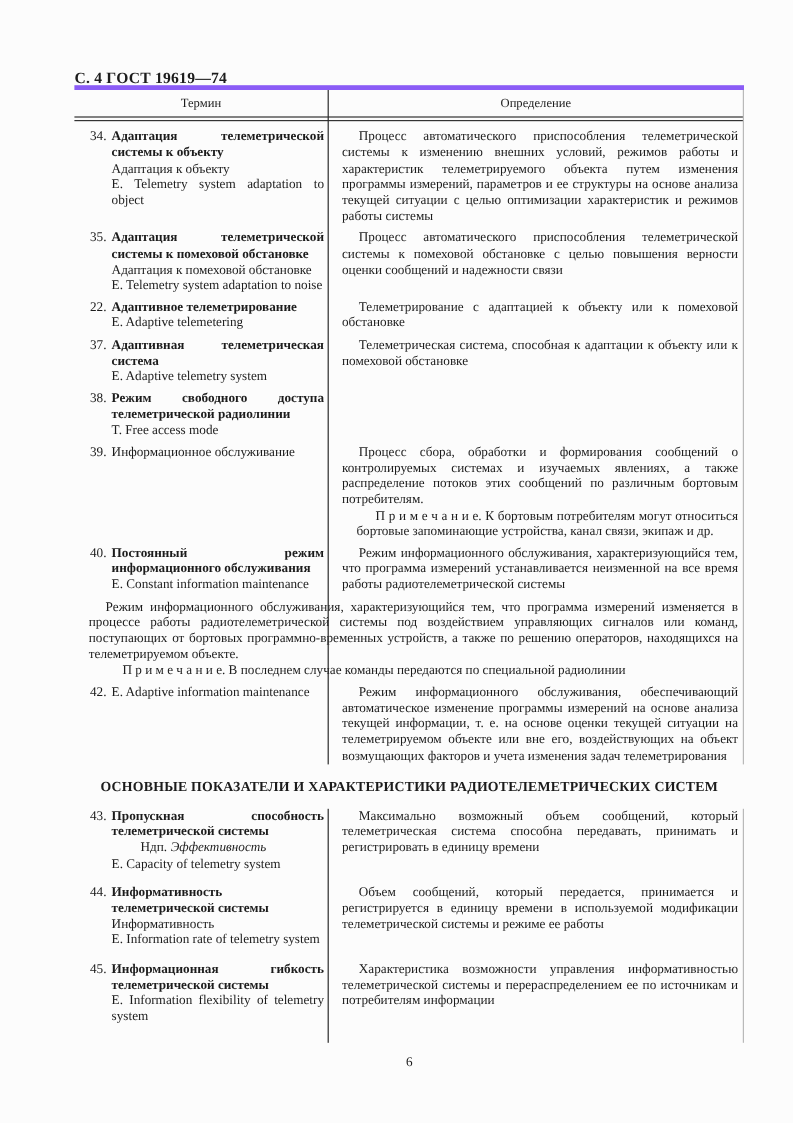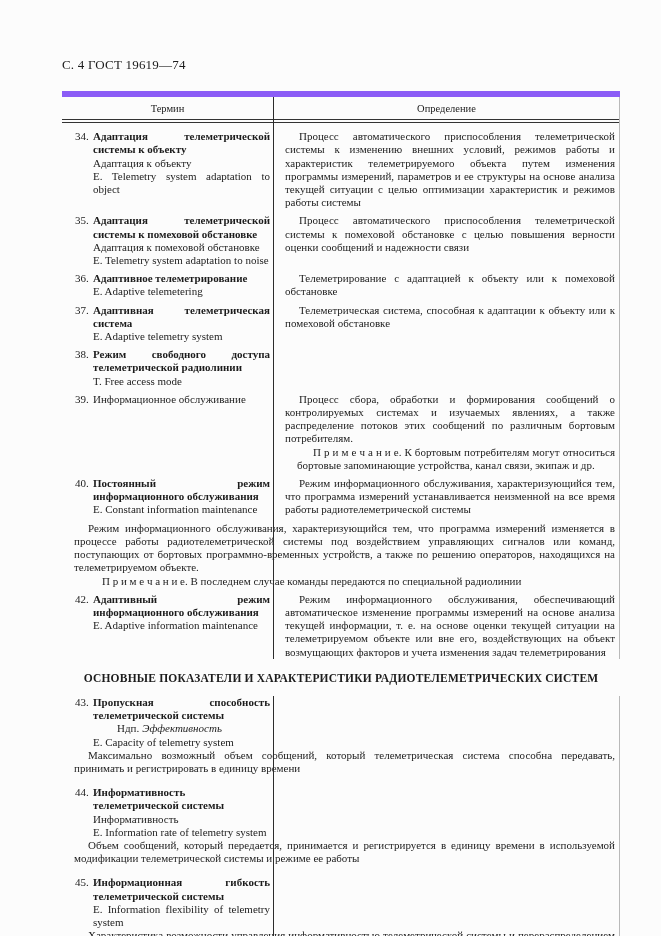--- a/index.html
+++ b/index.html
@@ -5,40 +5,40 @@
   html,body{margin:0;padding:0;}
   body{
     width:661px;height:936px;overflow:hidden;
     background:#fcfcfc;color:#1c1c1c;
     font-family:"Liberation Serif","DejaVu Serif",serif;
     font-size:11px;line-height:13.2px;
     -webkit-font-smoothing:antialiased;
   }
   .page{margin-left:62px;width:558px;box-sizing:border-box;}
   .doc-header{
-    padding-top:58px;font-weight:normal;font-size:13px;letter-spacing:.2px;
+    padding-top:58px;font-weight:bold;font-size:13px;letter-spacing:.2px;
   }
   .tbl{position:relative;box-sizing:border-box;}
   .tbl .vline{
     position:absolute;left:211px;top:0;bottom:0;width:1px;background:#2b2b2b;
   }
   .tbl .vline-right{
     position:absolute;right:0;top:0;bottom:0;width:1px;background:#b9b9b9;
   }
-  .part1{margin-top:20px;border-top:6px solid #8b5cf6;}
+  .part1{border-top:4px solid #8b5cf6;}
   .thead{
     display:flex;align-items:center;height:22px;
     border-bottom:4px double #333;margin-bottom:7px;
     font-size:10.5px;
   }
   .th{box-sizing:border-box;text-align:center;}
   .th-term{width:211px;}
   .th-def{flex:1;}
   .row{display:flex;align-items:stretch;margin-bottom:5px;}
-  .part2 .row{margin-bottom:11px;flex-direction:column;}
+  .part2 .row{margin-bottom:11px;}
   .cell{box-sizing:border-box;}
   .tcell{width:211px;flex-shrink:0;padding:0 3px 0 3px;}
   .dcell{flex:1;padding:0 5px 0 12px;}
   .tmain{position:relative;padding-left:28px;font-weight:bold;text-align:justify;}
   .tmain .num{position:absolute;left:10px;top:0;font-weight:normal;}
   .alias,.eng,.ndp-line{padding-left:28px;text-align:justify;}
   .ndp-line .ndp-label{margin-right:3px;margin-left:24px;}
   .ndp-line .ndp-term{font-style:italic;}
   .def{margin:0;text-indent:14px;text-align:justify;}
   .note{margin:0 0 0 12px;text-indent:16px;text-align:justify;}
@@ -89,21 +89,21 @@
         <div class="eng">E. Telemetry system adaptation to noise</div>
       </div>
       <div class="cell dcell">
         <p class="def">Процесс автоматического приспособления телеметрической системы к помеховой обстановке с целью повышения верности оценки сообщений и надежности связи</p>
       </div>
     </div>
 
     <div class="row">
       <div class="cell tcell">
         <div class="tmain">
-          <span class="num">36.</span>
+          <span class="num">22.</span>
           <span>Адаптивное телеметрирование</span>
         </div>
         <div class="eng">E. Adaptive telemetering</div>
       </div>
       <div class="cell dcell">
         <p class="def">Телеметрирование с адаптацией к объекту или к помеховой обстановке</p>
       </div>
     </div>
 
     <div class="row">
@@ -159,21 +159,20 @@
       <div class="cell dcell">
         <p class="def">Режим информационного обслуживания, характеризующийся тем, что программа измерений изменяется в процессе работы радиотелеметрической системы под воздействием управляющих сигналов или команд, поступающих от бортовых программно-временных устройств, а также по решению операторов, находящихся на телеметрируемом объекте.</p>
         <p class="note">П р и м е ч а н и е. В последнем случае команды передаются по специальной радиолинии</p>
       </div>
     </div>
 
     <div class="row">
       <div class="cell tcell">
         <div class="tmain">
           <span class="num">42.</span>
-          <span>Адаптивный режим информационного обслуживания</span>
         </div>
         <div class="eng">E. Adaptive information maintenance</div>
       </div>
       <div class="cell dcell">
         <p class="def">Режим информационного обслуживания, обеспечивающий автоматическое изменение программы измерений на основе анализа текущей информации, т. е. на основе оценки текущей ситуации на телеметрируемом объекте или вне его, воздействующих на объект возмущающих факторов и учета изменения задач телеметрирования</p>
       </div>
     </div>
   </div>
 
   <div class="section-title">ОСНОВНЫЕ ПОКАЗАТЕЛИ И ХАРАКТЕРИСТИКИ РАДИОТЕЛЕМЕТРИЧЕСКИХ СИСТЕМ</div>

